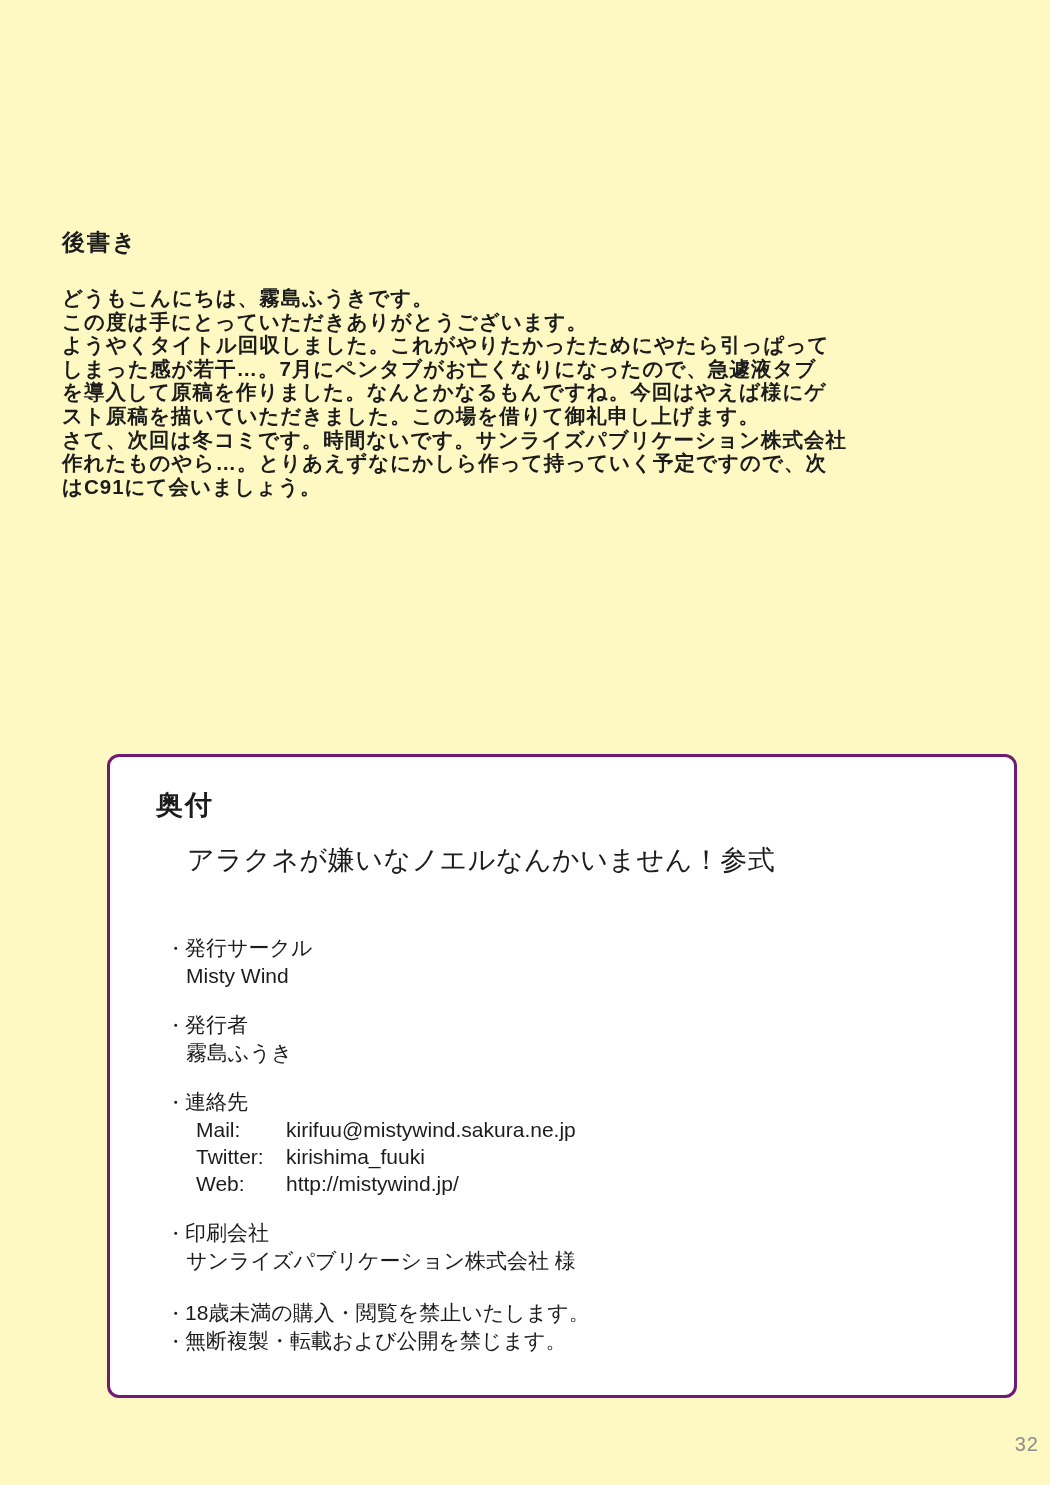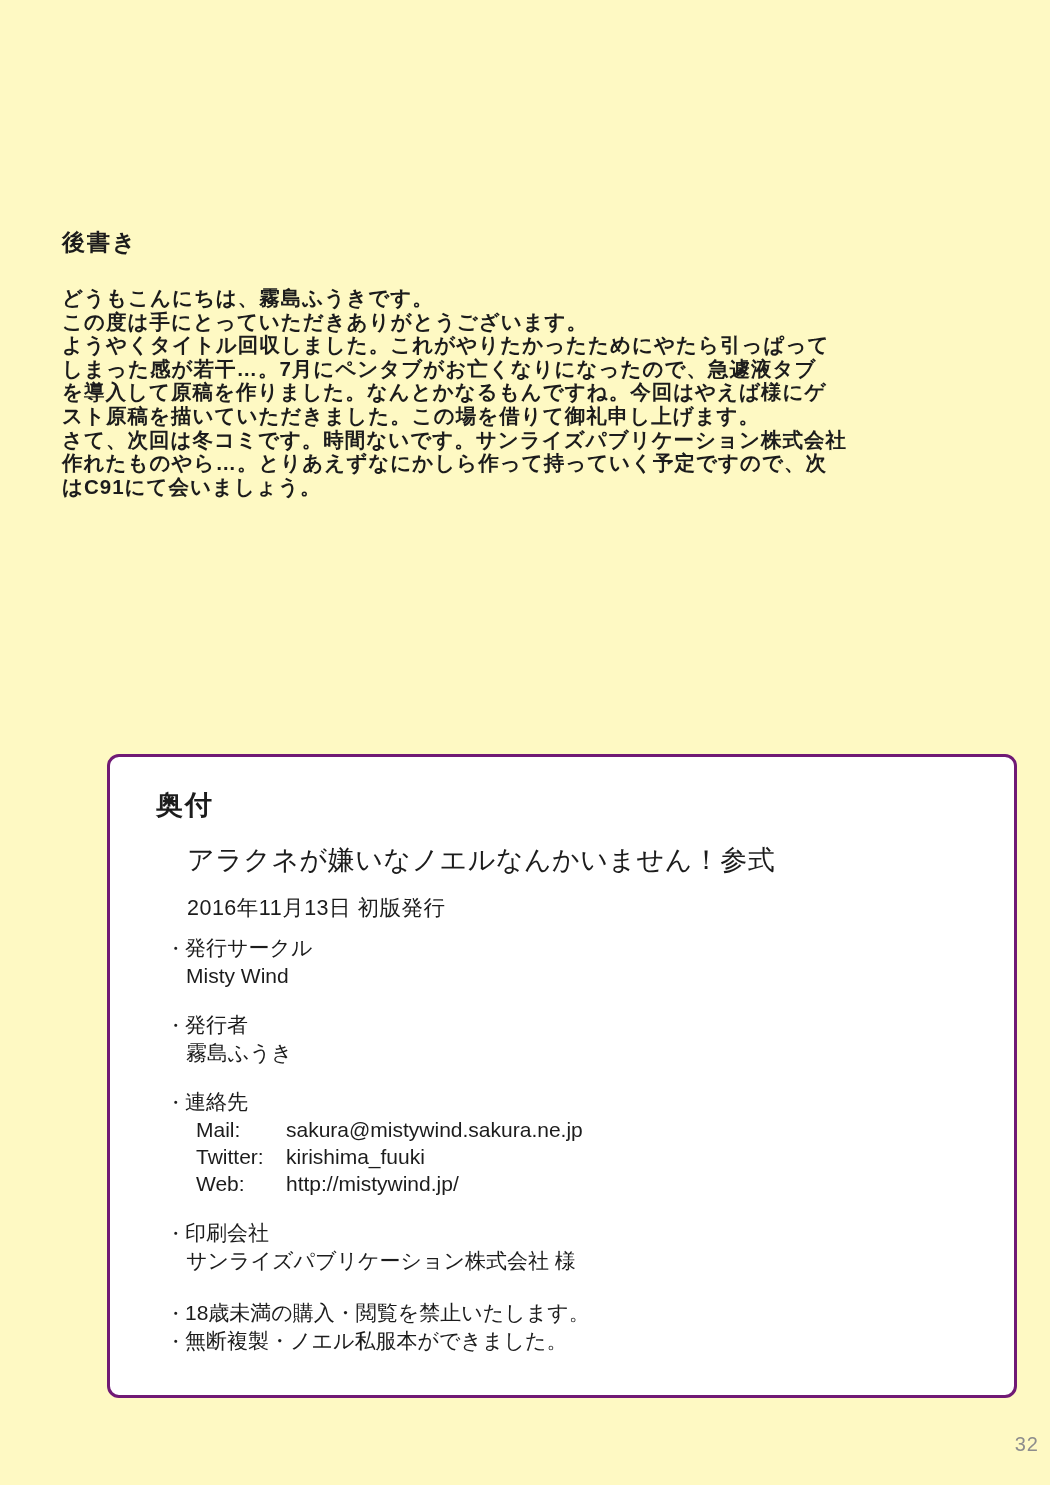--- a/index.html
+++ b/index.html
@@ -122,21 +122,20 @@
     <div class="aft-line">スト原稿を描いていただきました。この場を借りて御礼申し上げます。</div>
     <div class="aft-line">さて、次回は冬コミです。時間ないです。サンライズパブリケーション株式会社</div>
     <div class="aft-line">作れたものやら…。とりあえずなにかしら作って持っていく予定ですので、次</div>
     <div class="aft-line">はC91にて会いましょう。</div>
   </div>
 
   <div id="colophon-box">
 
     <div id="colophon-heading">奥付</div>
     <div id="colophon-title">アラクネが嫌いなノエルなんかいません！参式</div>
-    <div id="colophon-date">2016年11月13日 初版発行</div>
 
     <div id="colophon-sections">
 
       <div class="section">
         <div class="brow">
           <span class="bullet">・</span>
           <span>発行サークル</span>
         </div>
         <div class="sec-value">Misty Wind</div>
       </div>
@@ -149,21 +148,21 @@
         <div class="sec-value">霧島ふうき</div>
       </div>
 
       <div class="section">
         <div class="brow">
           <span class="bullet">・</span>
           <span>連絡先</span>
         </div>
         <div class="crow">
           <span class="clabel">Mail:</span>
-          <span>sakura@mistywind.sakura.ne.jp</span>
+          <span>kirifuu@mistywind.sakura.ne.jp</span>
         </div>
         <div class="crow">
           <span class="clabel">Twitter:</span>
           <span>kirishima_fuuki</span>
         </div>
         <div class="crow">
           <span class="clabel">Web:</span>
           <span>http://mistywind.jp/</span>
         </div>
       </div>
@@ -176,21 +175,21 @@
         <div class="sec-value">サンライズパブリケーション株式会社 様</div>
       </div>
 
       <div id="notices">
         <div class="brow">
           <span class="bullet">・</span>
           <span>18歳未満の購入・閲覧を禁止いたします。</span>
         </div>
         <div class="brow">
           <span class="bullet">・</span>
-          <span>無断複製・ノエル私服本ができました。</span>
+          <span>無断複製・転載および公開を禁じます。</span>
         </div>
       </div>
 
     </div>
   </div>
 
   <div id="page-number">32</div>
 
 </div>
 

